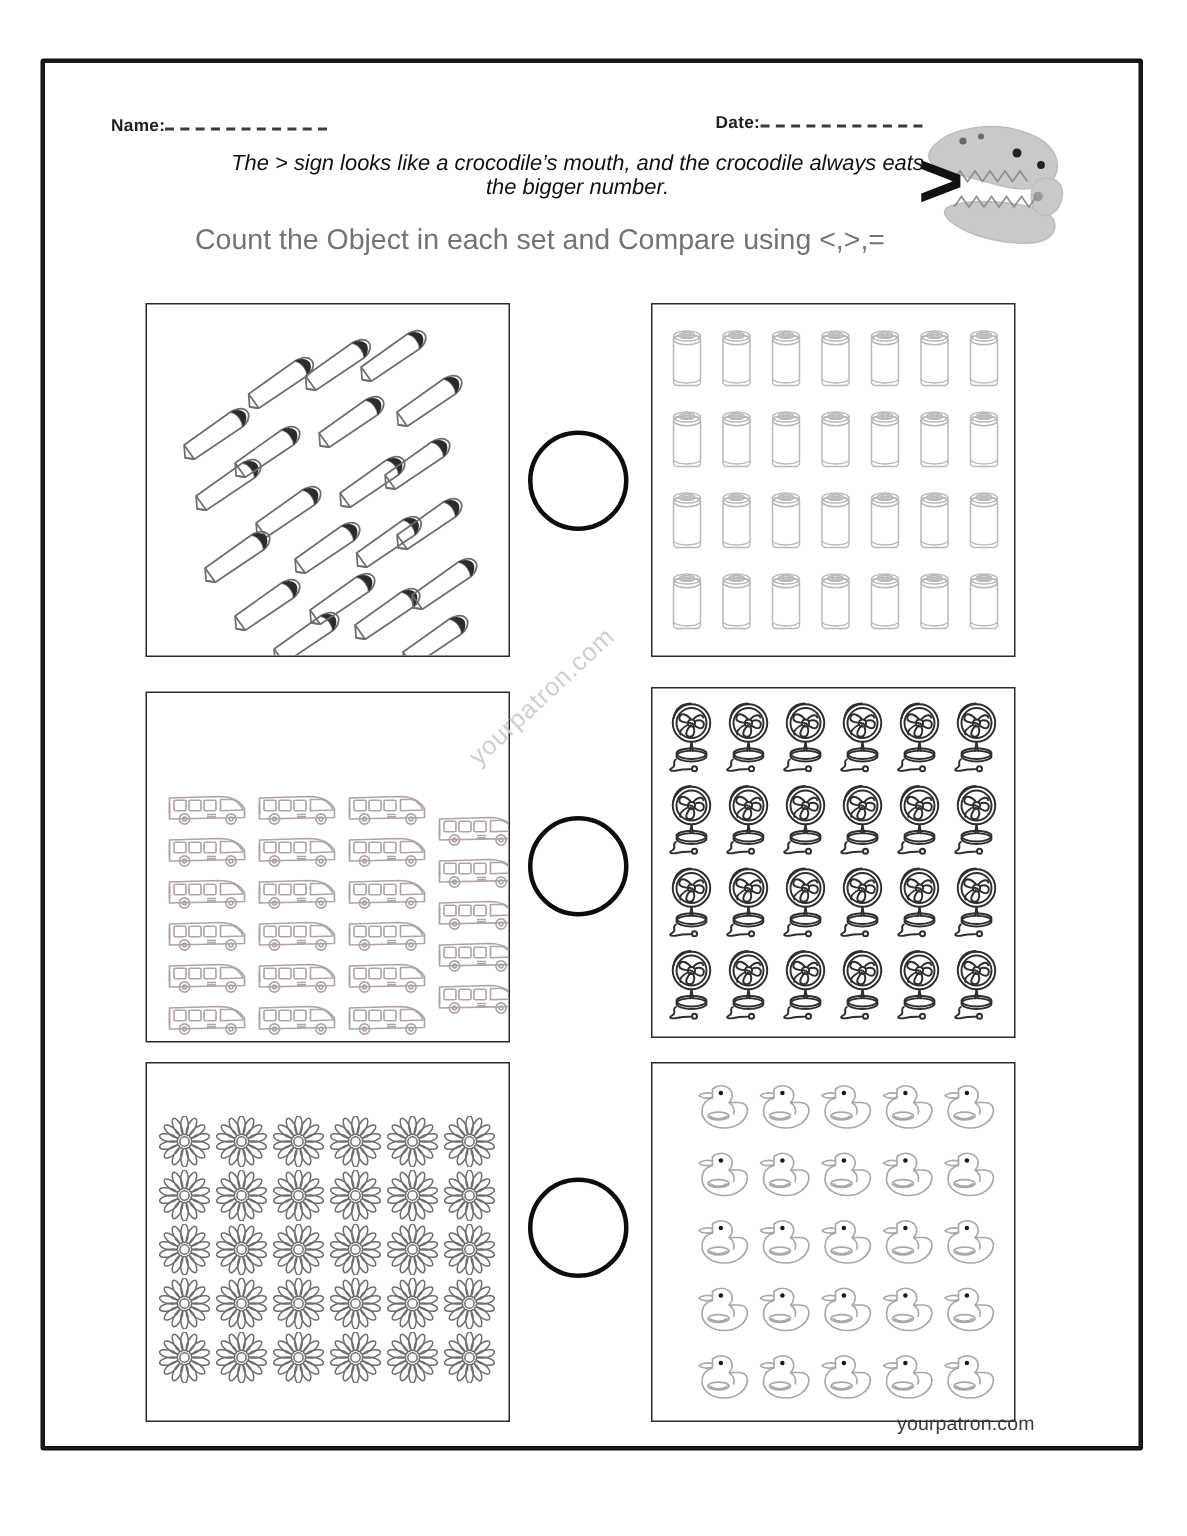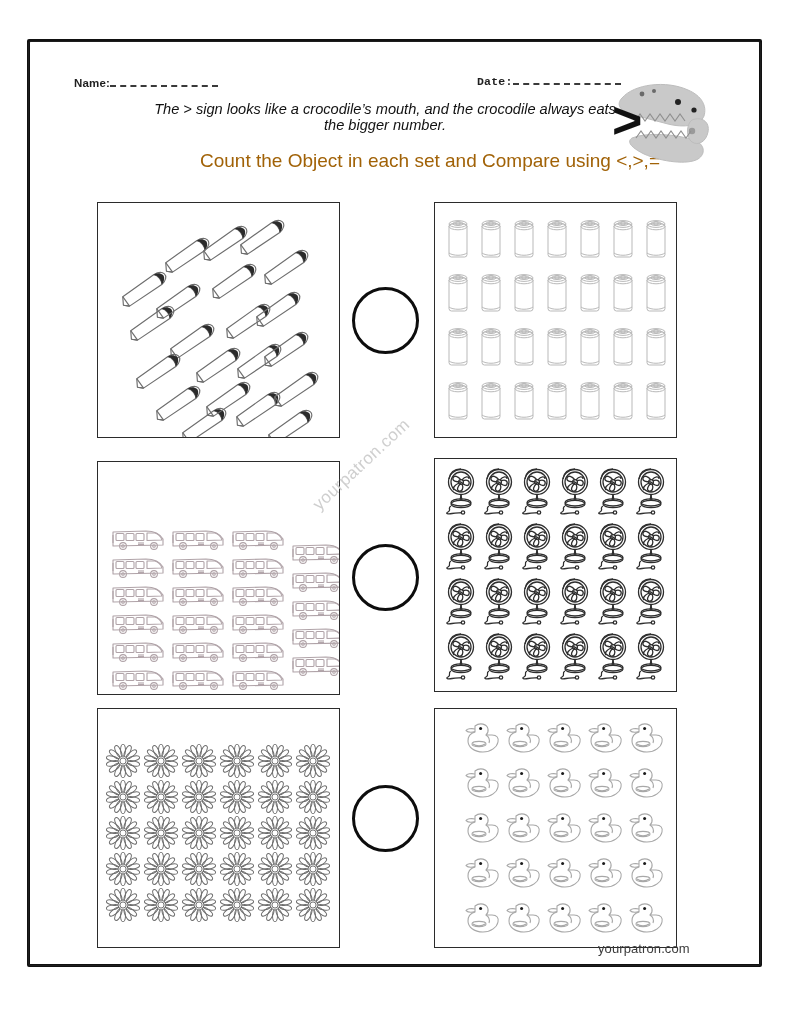--- a/index.html
+++ b/index.html
@@ -45,38 +45,38 @@
   .field-label{
     font-size:11.5px;font-weight:bold;letter-spacing:.2px;color:#1f1f1f;
   }
   .field-line{
     display:inline-block;
     width:108px;
     border-bottom:2px dashed #3a3a3a;
     height:9px;
   }
   #name-field{left:74px;top:0;}
-  #date-field{left:477px;top:-2px;font-family:Liberation Mono, monospace;}
+  #date-field{left:477px;top:-2px;}
 
   #intro-text{
     position:absolute;
     left:150px;top:101px;width:470px;
     text-align:center;
     font-size:14.6px;
     line-height:16px;
     color:#111;
     font-style:italic;
   }
   #main-instruction{
     position:absolute;
     left:60px;top:148px;width:600px;
-    text-align:right;
+    text-align:center;
     font-size:19px;
     line-height:25px;
-    color:#a16207;
+    color:#737373;
   }
 
   
   #croc{
     position:absolute;
     left:606px;top:76px;
     width:104px;height:92px;
   }
 
   

